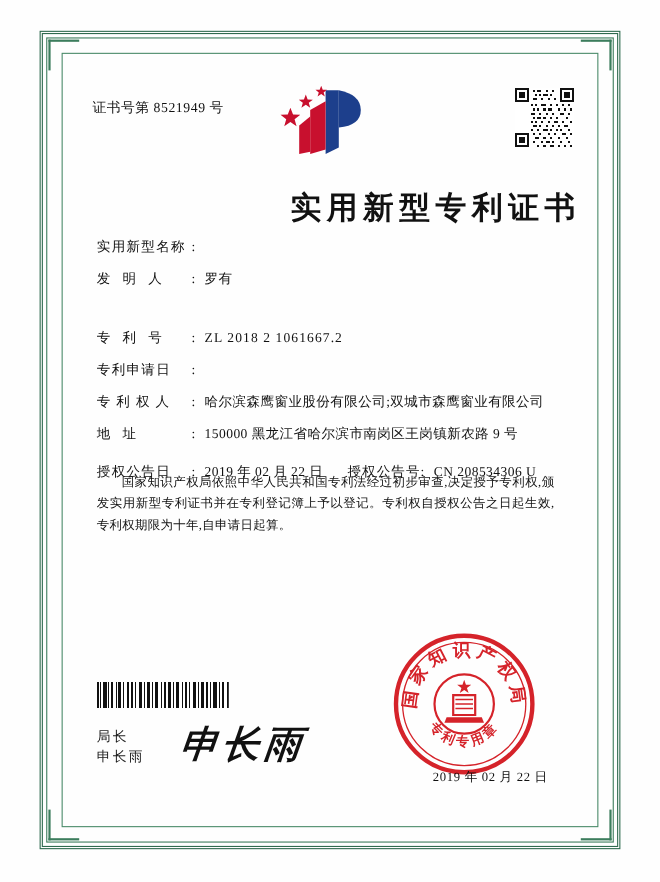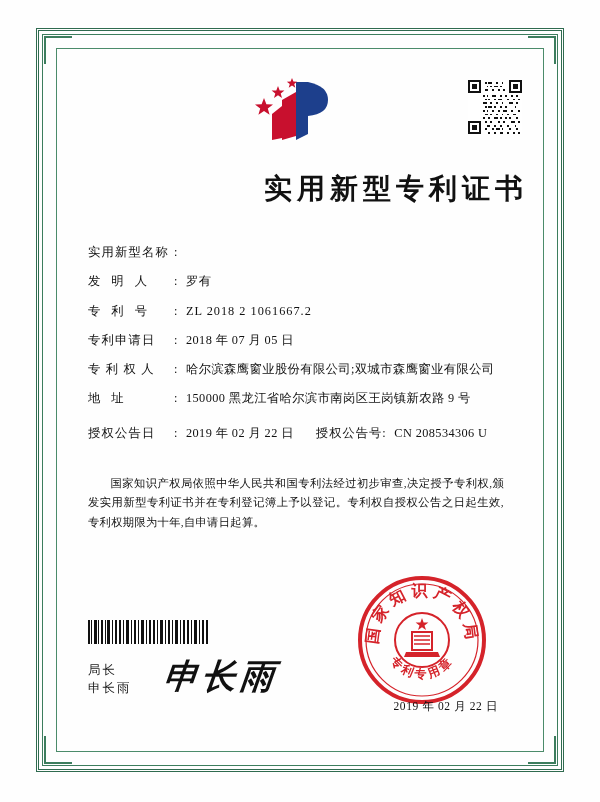--- a/index.html
+++ b/index.html
@@ -109,21 +109,21 @@
     font-weight: bold;
     letter-spacing: 5px;
     color: #111;
     font-family: "Liberation Serif", "DejaVu Serif", serif;
   }
 
   .fields {
     position: absolute;
     left: 16px;
     right: 6px;
-    top: 184px;
+    top: 156px;
     font-size: 12.3px;
     line-height: 1.0;
     color: #111;
   }
   .field-row {
     display: flex;
     align-items: baseline;
     margin-bottom: 17px;
     white-space: nowrap;
   }
@@ -137,40 +137,40 @@
     width: 12px;
     flex: 0 0 12px;
   }
   .field-value {
     flex: 1 1 auto;
     letter-spacing: 0.4px;
   }
   .field-value.mono {
     font-family: "Liberation Serif", "DejaVu Serif", serif;
     letter-spacing: 1px;
+    margin-top: 24px;
   }
   .field-row.split .field-value {
     flex: 0 0 auto;
   }
   .sub-label {
     margin-left: 22px;
     letter-spacing: 1px;
   }
 
   .paragraphs {
     position: absolute;
     left: 16px;
     right: 24px;
     top: 368px;
     font-size: 11.3px;
     line-height: 1.72;
     color: #111;
     text-align: justify;
     letter-spacing: 0.3px;
-    margin-top: 44px;
   }
   .paragraphs p {
     margin: 0 0 4px 0;
     text-indent: 2em;
   }
 
   
   .barcode {
     position: absolute;
     left: 16px;
@@ -239,20 +239,21 @@
   <div class="frame-outer"></div>
   <div class="frame-mid"></div>
   <div class="frame-inner"></div>
   <div class="corner tl"></div>
   <div class="corner tr"></div>
   <div class="corner bl"></div>
   <div class="corner br"></div>
 
   <div class="content">
 
+    <div class="cert-no">证书号第 8521949 号</div>
 
     <div class="logo">
       <svg viewBox="0 0 96 74" width="96" height="74" aria-hidden="true">
 
         <path d="M44 8 L56 8 L56 60 L44 66 Z" fill="#1d3f8c"></path>
         <path d="M56 8 Q76 12 76 26 Q76 40 56 42 Z" fill="#1d3f8c"></path>
         <path d="M30 26 L44 18 L44 62 L30 66 Z" fill="#c8102e"></path>
         <path d="M20 40 L30 32 L30 64 L20 66 Z" fill="#c8102e"></path>
         <polygon fill="#c8102e" points="12,24 14.4,30.2 21,30.4 15.8,34.4 17.6,40.8 12,37 6.4,40.8 8.2,34.4 3,30.4 9.6,30.2"></polygon>
         <polygon fill="#c8102e" points="26,12 27.7,16.4 32.4,16.6 28.7,19.4 30,23.9 26,21.2 22,23.9 23.3,19.4 19.6,16.6 24.3,16.4"></polygon>
@@ -381,21 +382,20 @@
 
       <div class="field-row">
         <span class="field-label">专 利 号</span>
         <span class="field-colon">:</span>
         <span class="field-value mono">ZL 2018 2 1061667.2</span>
       </div>
 
       <div class="field-row">
         <span class="field-label tight">专利申请日</span>
         <span class="field-colon">:</span>
-        <span class="field-value">2018 年 07 月 05 日</span>
       </div>
 
       <div class="field-row">
         <span class="field-label tight">专 利 权 人</span>
         <span class="field-colon">:</span>
         <span class="field-value">哈尔滨森鹰窗业股份有限公司;双城市森鹰窗业有限公司</span>
       </div>
 
       <div class="field-row">
         <span class="field-label">地 址</span>

